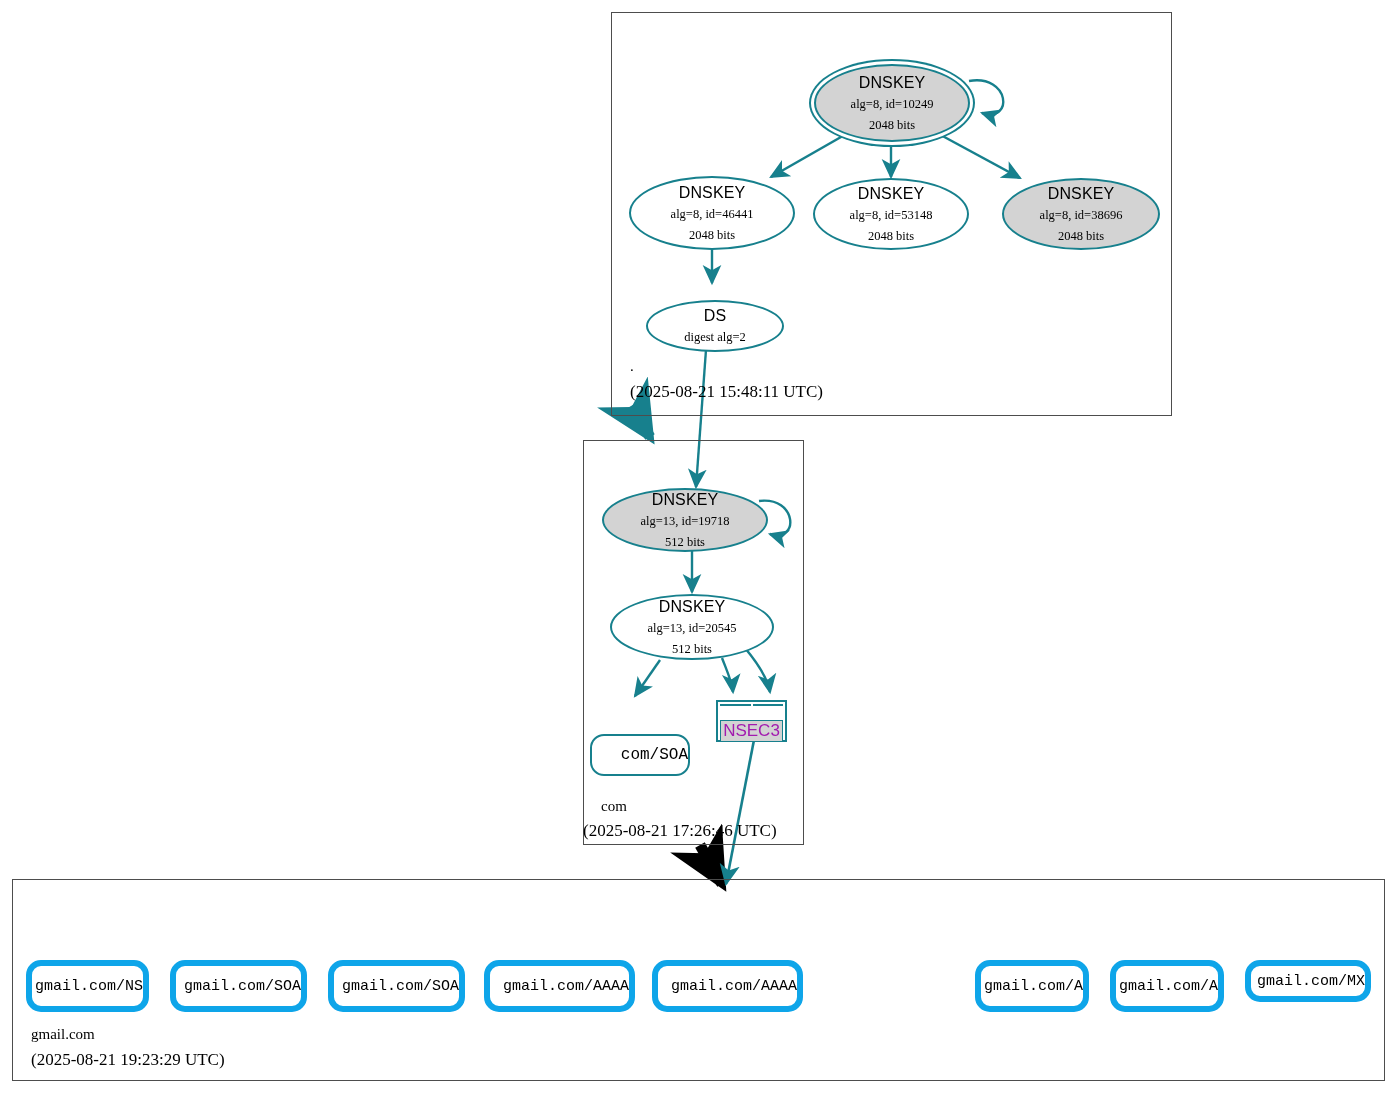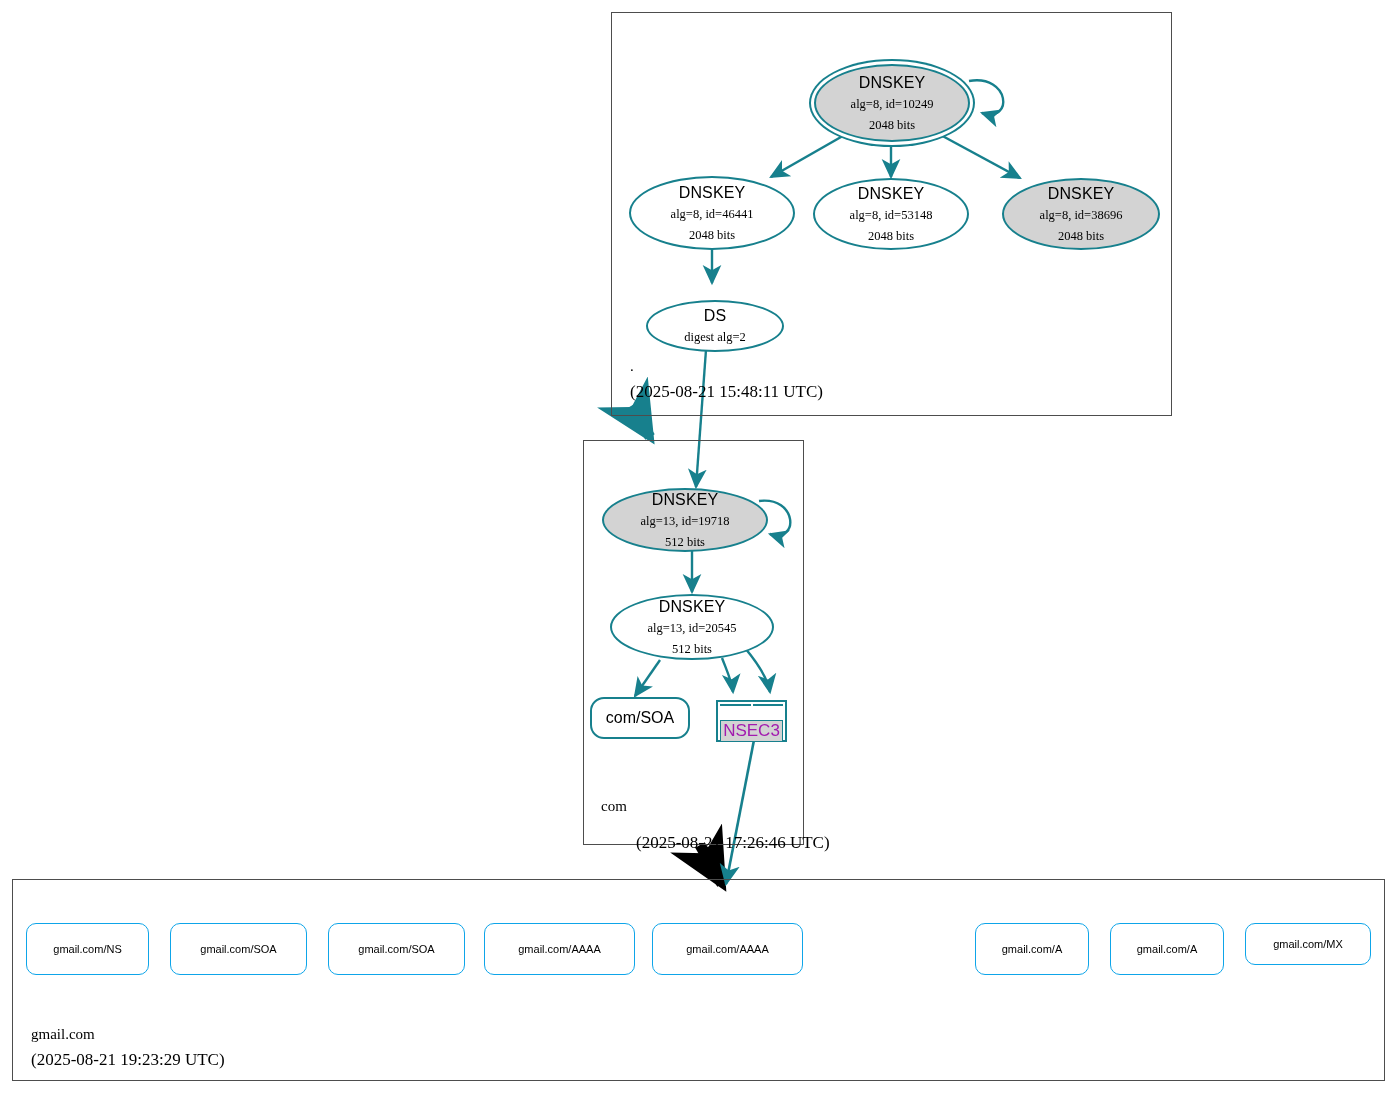--- a/index.html
+++ b/index.html
@@ -83,30 +83,31 @@
 
   
   .node-rrect {
     position: absolute;
     box-sizing: border-box;
     border: 2px solid #17808d;
     border-radius: 14px;
     background: #ffffff;
     display: flex;
     align-items: center;
-    justify-content: center;
-    font-family: Liberation Sans, sans-serif;
+    justify-content: flex-end;
+    font-family: Liberation Mono, monospace;
     font-size: 16px;
     color: #000000;
     white-space: nowrap;
+    margin-top: 37px;
   }
   .node-rrect.plain {
-    border: 1px solid #0ea5e9;
-    border-radius: 10px;
-    font-size: 11px;
+    border: 6px solid #0ea5e9;
+    border-radius: 15px;
+    font-size: 15px;
   }
 
   
   .node-table {
     position: absolute;
     box-sizing: border-box;
     border: 2px solid #17808d;
     background: #ffffff;
     padding: 2px;
     display: flex;
@@ -212,21 +213,21 @@
     <span class="node-sub">2048 bits</span>
   </div>
 
   <div class="node-ellipse" style="left:646px; top:300px; width:138px; height:52px;">
     <span class="node-title">DS</span>
     <span class="node-sub">digest alg=2</span>
   </div>
 
   <div class="zone" style="left:583px; top:440px; width:221px; height:405px;"></div>
   <div class="zone-label" style="left:601px; top:798px;">com</div>
-  <div class="zone-date" style="left:636px; top:821px;margin-top:12px;">(2025-08-21 17:26:46 UTC)</div>
+  <div class="zone-date" style="left:583px; top:821px;">(2025-08-21 17:26:46 UTC)</div>
 
   <div class="node-ellipse filled" style="left:602px; top:488px; width:166px; height:64px;">
     <span class="node-title">DNSKEY</span>
     <span class="node-sub">alg=13, id=19718</span>
     <span class="node-sub">512 bits</span>
   </div>
 
   <div class="node-ellipse" style="left:610px; top:594px; width:164px; height:66px;">
     <span class="node-title">DNSKEY</span>
     <span class="node-sub">alg=13, id=20545</span>

